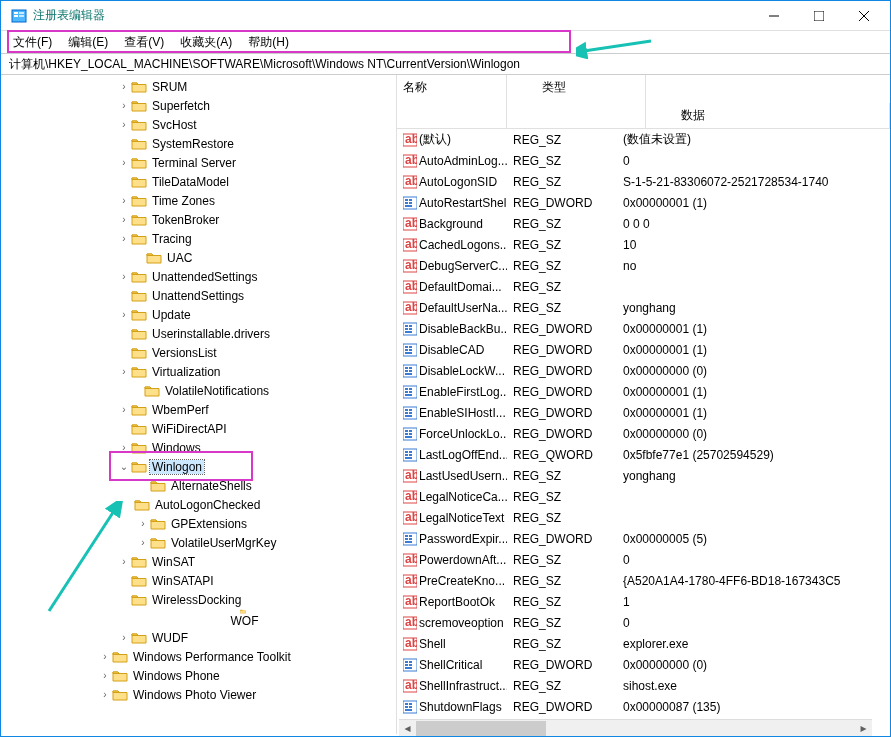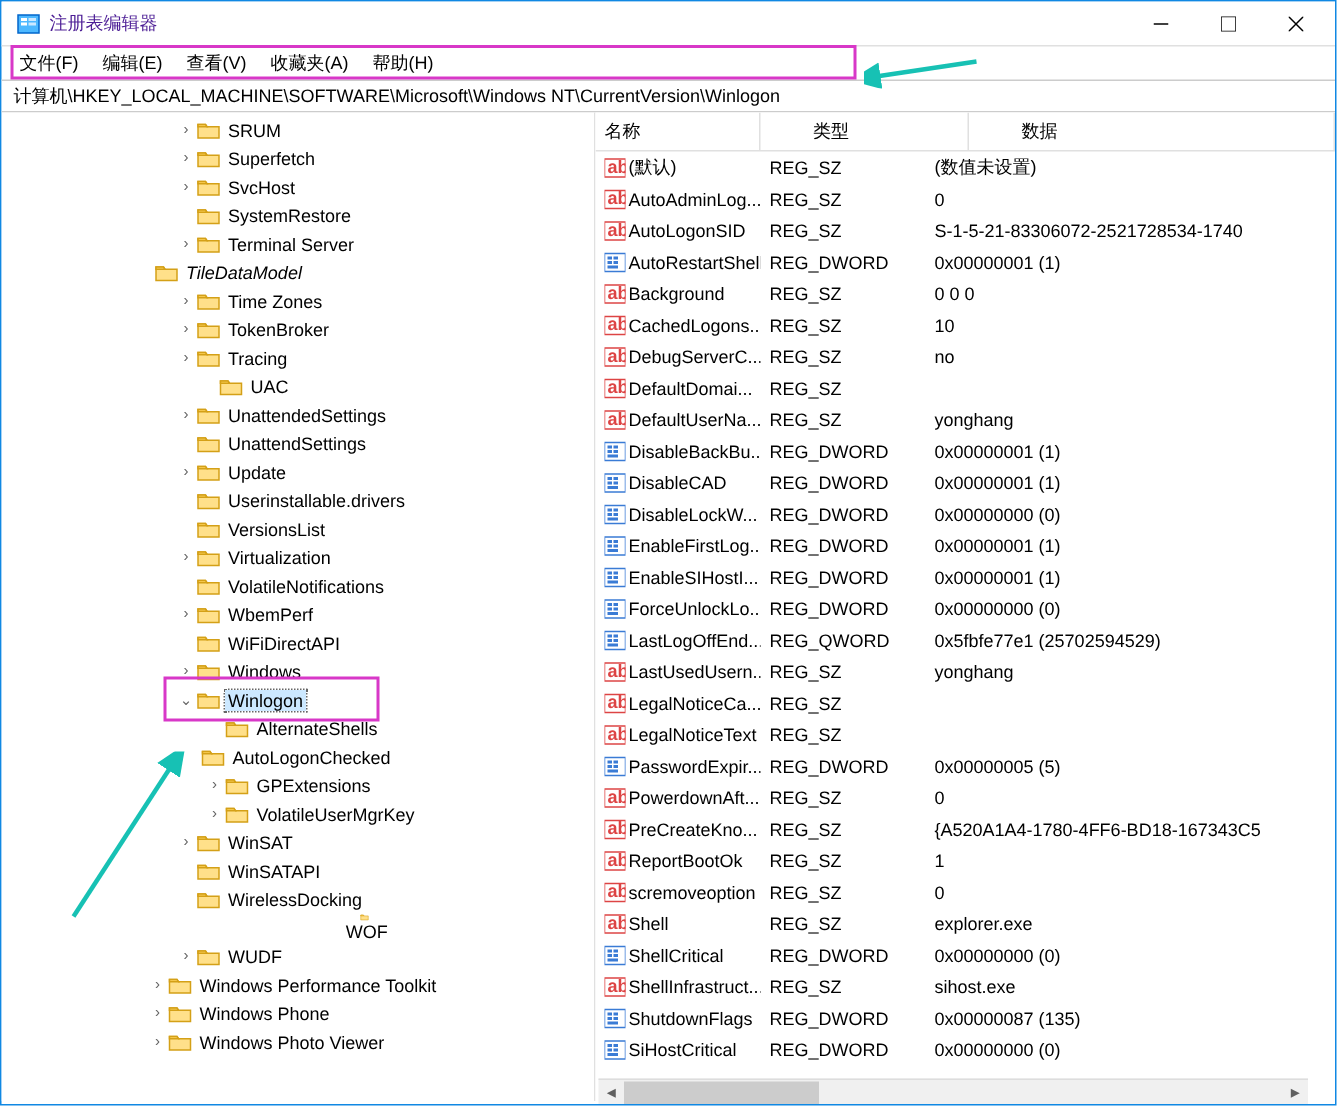--- a/index.html
+++ b/index.html
@@ -1,38 +1,38 @@
 <!DOCTYPE html>
 <html><head>
 <meta charset="utf-8">
 <style>
 * { box-sizing: border-box; margin: 0; padding: 0; font-family: "Microsoft YaHei", "Segoe UI", sans-serif; font-size: 12px; }
 body { background: #fff; width: 891px; height: 737px; overflow: hidden; border: 1px solid #1088e3; position: relative; }
 
 .titlebar { height: 30px; background: #fff; display: flex; align-items: center; padding: 0 4px; border-bottom: 1px solid #e0e0e0; }
 .titlebar .icon { width: 16px; height: 16px; margin: 0 6px; }
-.titlebar .title { flex: 1; font-size: 12px; color: #4c1d95; }
+.titlebar .title { flex: 1; font-size: 12px; color: #0f766e; }
 .winbtn { width: 45px; height: 28px; display: flex; align-items: center; justify-content: center; color: #000; }
 .winbtn svg { width: 10px; height: 10px; }
 
 .menubar { height: 22px; display: flex; align-items: center; padding: 0 4px; position: relative; }
 .menubar span { padding: 2px 8px; color: #000; }
 .menubar-box { position: absolute; left: 6px; top: -1px; width: 564px; height: 23px; border: 2px solid #d838c8; pointer-events: none; }
 
 .addressbar { height: 22px; border-top: 1px solid #ccc; border-bottom: 1px solid #ccc; display: flex; align-items: center; padding: 0 8px; background: #fff; color: #000; }
 
 .content { display: flex; height: calc(100% - 76px); }
 .tree-pane { width: 396px; border-right: 1px solid #e0e0e0; overflow-y: auto; overflow-x: hidden; padding: 2px 0; background: #fff; }
 .list-pane { flex: 1; overflow: auto; background: #fff; position: relative; }
 
 .list-header { display: flex; border-bottom: 1px solid #e0e0e0; background: #fff; position: sticky; top: 0; gap: 29px; }
 .list-header .col { padding: 4px 6px; border-right: 1px solid #e0e0e0; color: #000; }
 .col-name { width: 110px; }
 .col-type { width: 110px; }
-.col-data { flex: 1; }
+.col-data { flex: 1; margin-top: 28px; }
 
 .list-row { display: flex; height: 21px; align-items: center; }
 .list-row .cell { padding: 1px 6px; white-space: nowrap; overflow: hidden; text-overflow: ellipsis; color: #000; }
 .cell-name { width: 110px; display: flex; align-items: center; gap: 2px; }
 .cell-type { width: 110px; }
 .cell-data { flex: 1; }
 
 .reg-icon { width: 14px; height: 14px; flex-shrink: 0; }
 
 .tree-node { display: flex; align-items: center; height: 19px; white-space: nowrap; color: #000; }
@@ -129,21 +129,21 @@
         <span class="label">SystemRestore</span>
       </div>
       <div class="tree-node" style="padding-left: 116px;">
         <span class="chev ">›</span>
         <svg class="folder" viewBox="0 0 16 14">
           <path d="M1 3 L6 3 L7 4.5 L15 4.5 L15 12 L1 12 Z" fill="#ffe08a" stroke="#d4a017"></path>
           <path d="M1 3 L6 3 L7 4.5 L1 4.5 Z" fill="#ffd45e" stroke="#d4a017"></path>
         </svg>
         <span class="label">Terminal Server</span>
       </div>
-      <div class="tree-node" style="padding-left: 88px; font-style: italic;">
+      <div class="tree-node" style="padding-left: 116px;">
         <span class="chev empty"></span>
         <svg class="folder" viewBox="0 0 16 14">
           <path d="M1 3 L6 3 L7 4.5 L15 4.5 L15 12 L1 12 Z" fill="#ffe08a" stroke="#d4a017"></path>
           <path d="M1 3 L6 3 L7 4.5 L1 4.5 Z" fill="#ffd45e" stroke="#d4a017"></path>
         </svg>
         <span class="label">TileDataModel</span>
       </div>
       <div class="tree-node" style="padding-left: 116px;">
         <span class="chev ">›</span>
         <svg class="folder" viewBox="0 0 16 14">
@@ -217,21 +217,21 @@
         <span class="label">VersionsList</span>
       </div>
       <div class="tree-node" style="padding-left: 116px;">
         <span class="chev ">›</span>
         <svg class="folder" viewBox="0 0 16 14">
           <path d="M1 3 L6 3 L7 4.5 L15 4.5 L15 12 L1 12 Z" fill="#ffe08a" stroke="#d4a017"></path>
           <path d="M1 3 L6 3 L7 4.5 L1 4.5 Z" fill="#ffd45e" stroke="#d4a017"></path>
         </svg>
         <span class="label">Virtualization</span>
       </div>
-      <div class="tree-node" style="padding-left: 116px;">
+      <div class="tree-node" style="padding-left: 116px; margin-left: 13px;">
         <span class="chev empty"></span>
         <svg class="folder" viewBox="0 0 16 14">
           <path d="M1 3 L6 3 L7 4.5 L15 4.5 L15 12 L1 12 Z" fill="#ffe08a" stroke="#d4a017"></path>
           <path d="M1 3 L6 3 L7 4.5 L1 4.5 Z" fill="#ffd45e" stroke="#d4a017"></path>
         </svg>
         <span class="label">VolatileNotifications</span>
       </div>
       <div class="tree-node" style="padding-left: 116px;">
         <span class="chev ">›</span>
         <svg class="folder" viewBox="0 0 16 14">

